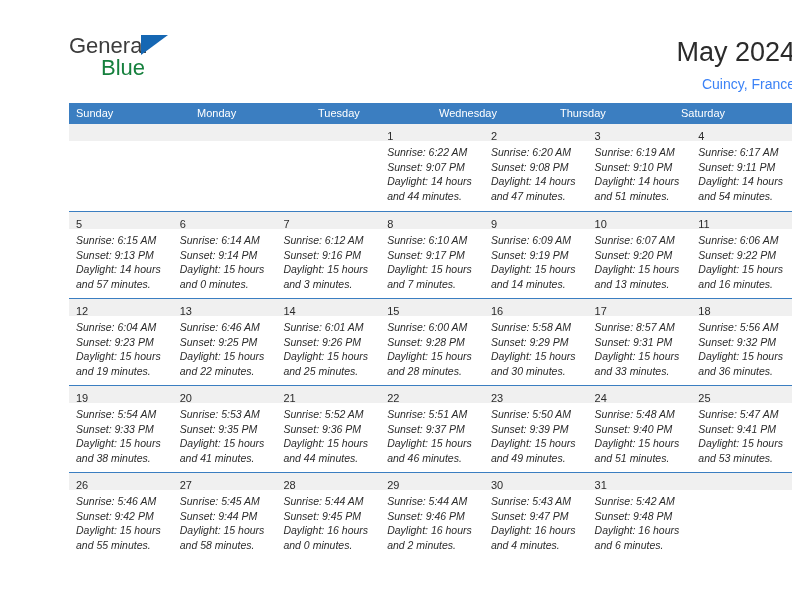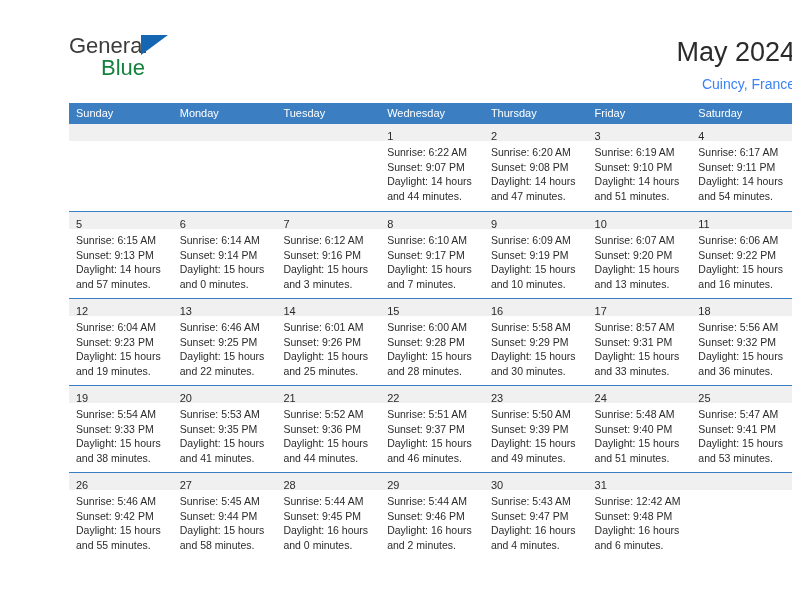--- a/index.html
+++ b/index.html
@@ -137,20 +137,21 @@
     padding: 2px 0 0 7px;
     box-sizing: border-box;
   }
   .day-num {
     font-size: 11px;
     line-height: 13px;
     color: #2b2b2b;
   }
   .day-body {
     padding: 4px 5px 0 7px;
+    font-style: italic;
   }
   .day-line {
     font-size: 10.5px;
     line-height: 14.6px;
     color: #2b2b2b;
     white-space: nowrap;
   }
 </style>
 </head>
 <body>
@@ -174,21 +175,20 @@
 
   </div>
 
   <div class="calendar">
     <div class="weekday-row" id="weekday-row">
         <div class="weekday">Sunday</div>
         <div class="weekday">Monday</div>
         <div class="weekday">Tuesday</div>
         <div class="weekday">Wednesday</div>
         <div class="weekday">Thursday</div>
-        <div class="weekday">Friday</div>
         <div class="weekday">Saturday</div>
       </div>
     <div id="weeks-container">
         <div class="week-row first">
           <div class="day-cell empty">
             <div class="day-num-band"><span class="day-num"></span></div>
             <div class="day-body"></div>
           </div>
           <div class="day-cell empty">
             <div class="day-num-band"><span class="day-num"></span></div>
@@ -271,21 +271,21 @@
               <div class="day-line">Daylight: 15 hours</div>
               <div class="day-line">and 7 minutes.</div>
             </div>
           </div>
           <div class="day-cell">
             <div class="day-num-band"><span class="day-num">9</span></div>
             <div class="day-body">
               <div class="day-line">Sunrise: 6:09 AM</div>
               <div class="day-line">Sunset: 9:19 PM</div>
               <div class="day-line">Daylight: 15 hours</div>
-              <div class="day-line">and 10 minutes.</div>
+              <div class="day-line">and 14 minutes.</div>
             </div>
           </div>
           <div class="day-cell">
             <div class="day-num-band"><span class="day-num">10</span></div>
             <div class="day-body">
               <div class="day-line">Sunrise: 6:07 AM</div>
               <div class="day-line">Sunset: 9:20 PM</div>
               <div class="day-line">Daylight: 15 hours</div>
               <div class="day-line">and 13 minutes.</div>
             </div>
@@ -472,21 +472,21 @@
             <div class="day-body">
               <div class="day-line">Sunrise: 5:43 AM</div>
               <div class="day-line">Sunset: 9:47 PM</div>
               <div class="day-line">Daylight: 16 hours</div>
               <div class="day-line">and 4 minutes.</div>
             </div>
           </div>
           <div class="day-cell">
             <div class="day-num-band"><span class="day-num">31</span></div>
             <div class="day-body">
-              <div class="day-line">Sunrise: 12:42 AM</div>
+              <div class="day-line">Sunrise: 5:42 AM</div>
               <div class="day-line">Sunset: 9:48 PM</div>
               <div class="day-line">Daylight: 16 hours</div>
               <div class="day-line">and 6 minutes.</div>
             </div>
           </div>
           <div class="day-cell empty">
             <div class="day-num-band"><span class="day-num"></span></div>
             <div class="day-body"></div>
           </div>
         </div>

